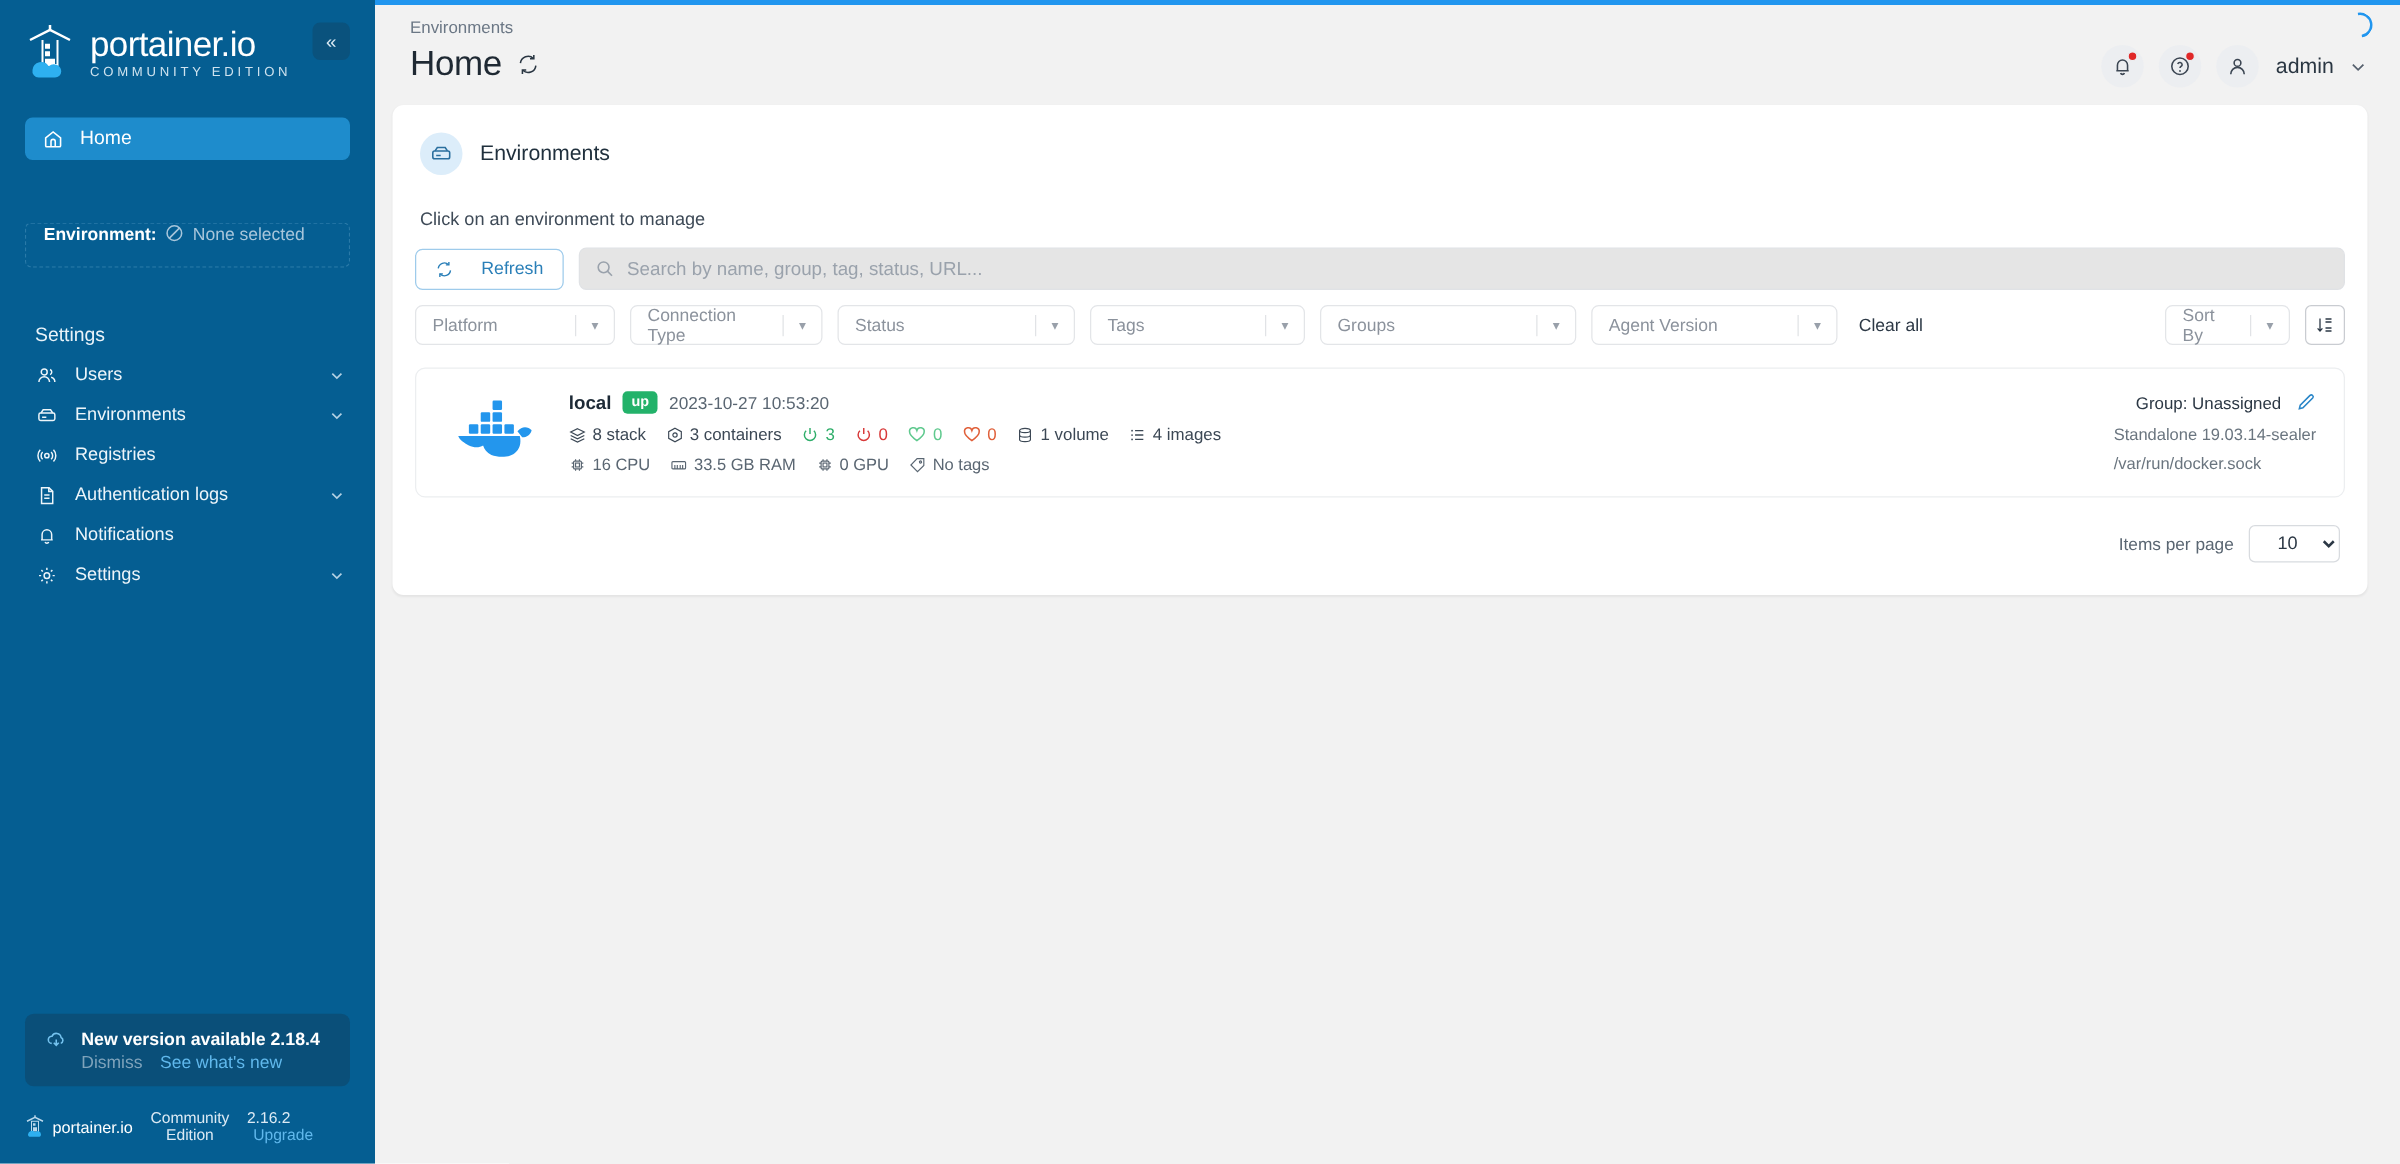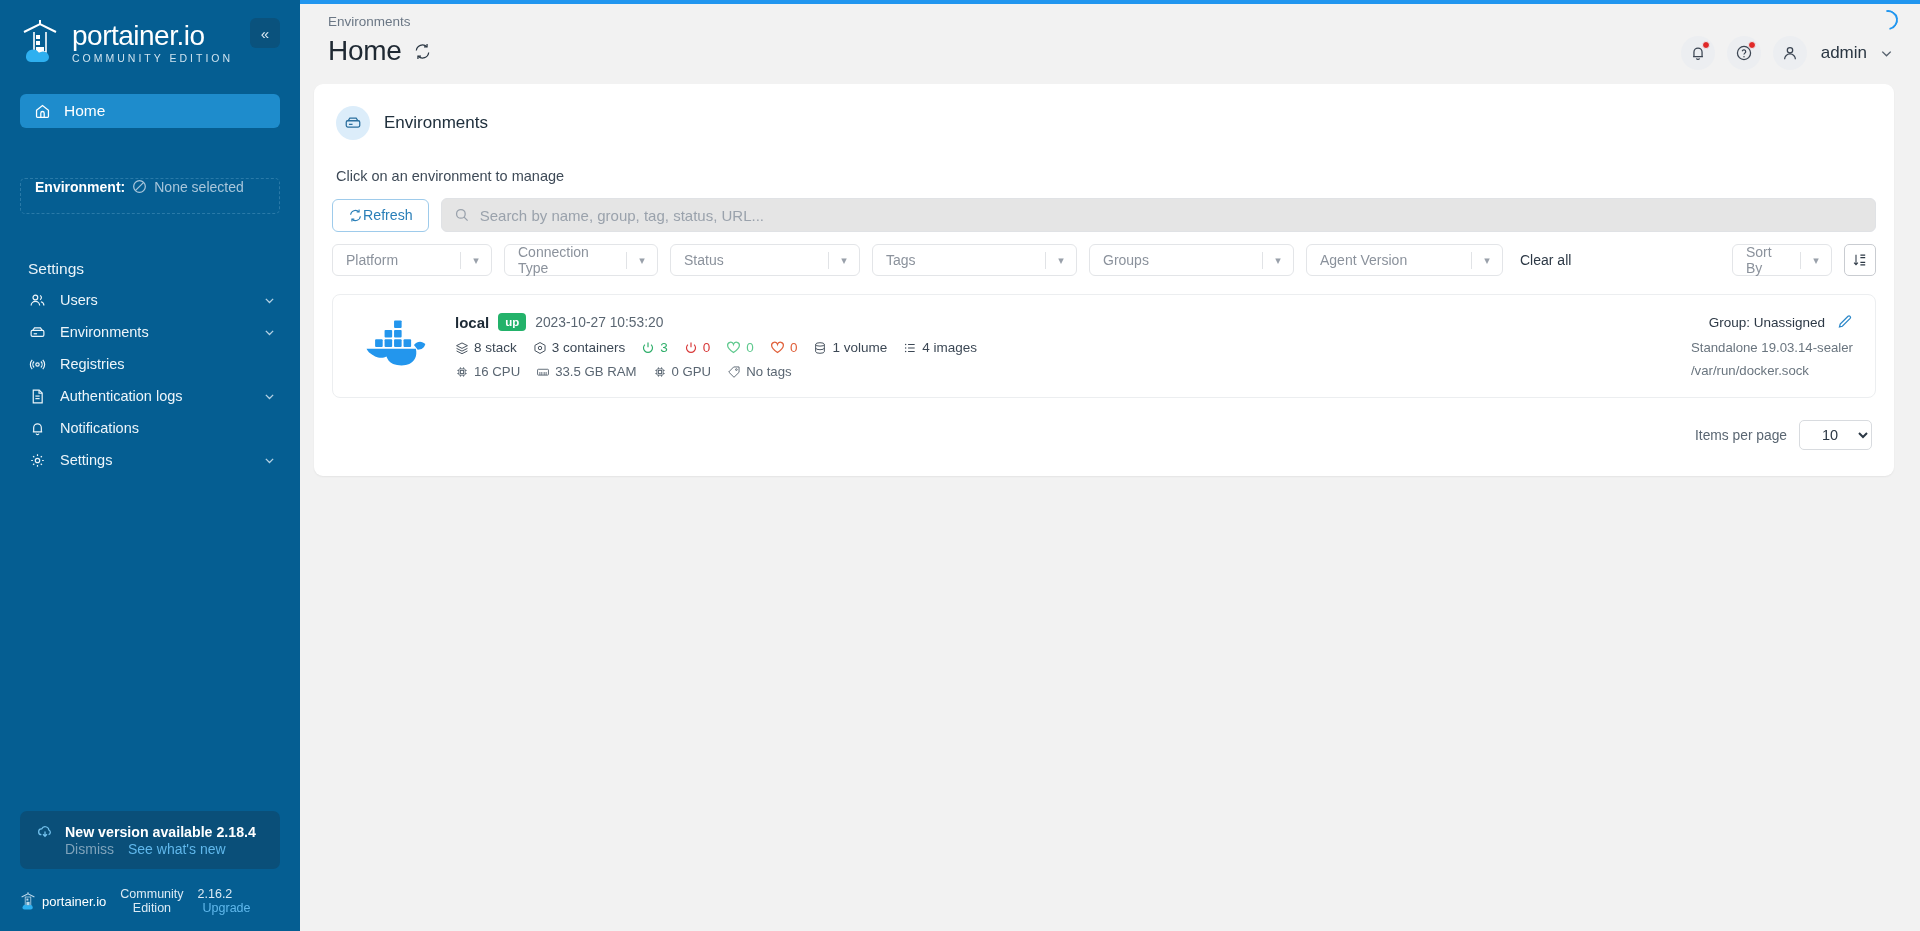--- a/index.html
+++ b/index.html
@@ -143,21 +143,21 @@
     display: flex; align-items: center; justify-content: center; color: #2a6f9e;
   }
   .panel-head .ttl { font-size: 17px; color: #20303d; }
 
   .hint { margin: 28px 0 0 4px; font-size: 14.5px; color: #3e4a57; }
 
   .toolbar { display: flex; align-items: center; gap: 12px; margin-top: 14px; }
   .btn-refresh {
     height: 33px; padding: 0 15px; border: 1px solid #9ecbeb; border-radius: 6px;
     background: #ffffff; color: #2a7fb8; font-size: 14.2px;
-    display: flex; align-items: center; gap: 0; cursor: pointer; white-space: nowrap;
+    display: flex; align-items: center; gap: 22px; cursor: pointer; white-space: nowrap;
   }
   .search-wrap {
     flex: 1; height: 34px; border: 1px solid #e0e2e5; border-radius: 6px;
     background: #e5e5e5; display: flex; align-items: center; gap: 10px;
     padding: 0 12px;
   }
   .search-wrap input {
     flex: 1; border: 0; outline: none; background: transparent;
     font-size: 15px; color: #3a4553; font-family: inherit;
   }
@@ -505,21 +505,21 @@
           <div class="filter-sel" style="width:154px">
             <span class="lbl">Connection Type</span>
             <span class="sep"></span>
             <span class="car">▾</span>
           </div>
           <div class="filter-sel" style="width:190px">
             <span class="lbl">Status</span>
             <span class="sep"></span>
             <span class="car">▾</span>
           </div>
-          <div class="filter-sel" style="width:205px">
+          <div class="filter-sel" style="width:172px">
             <span class="lbl">Tags</span>
             <span class="sep"></span>
             <span class="car">▾</span>
           </div>
           <div class="filter-sel" style="width:205px">
             <span class="lbl">Groups</span>
             <span class="sep"></span>
             <span class="car">▾</span>
           </div>
           <div class="filter-sel" style="width:197px">

